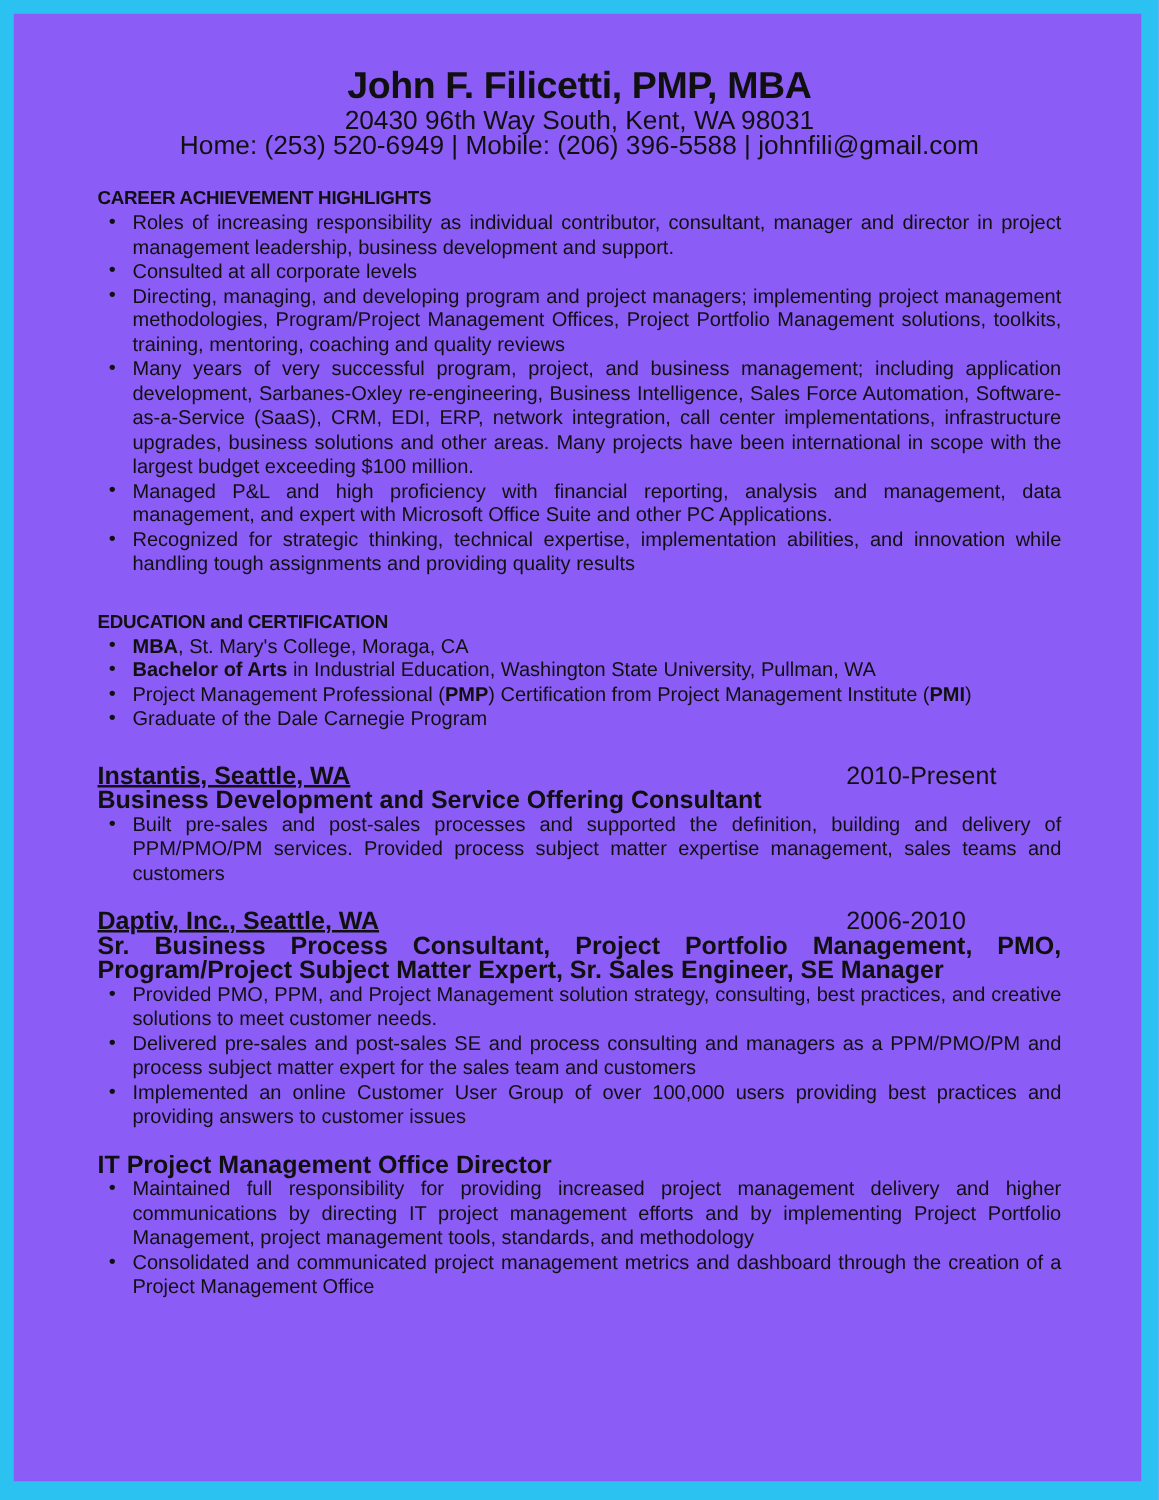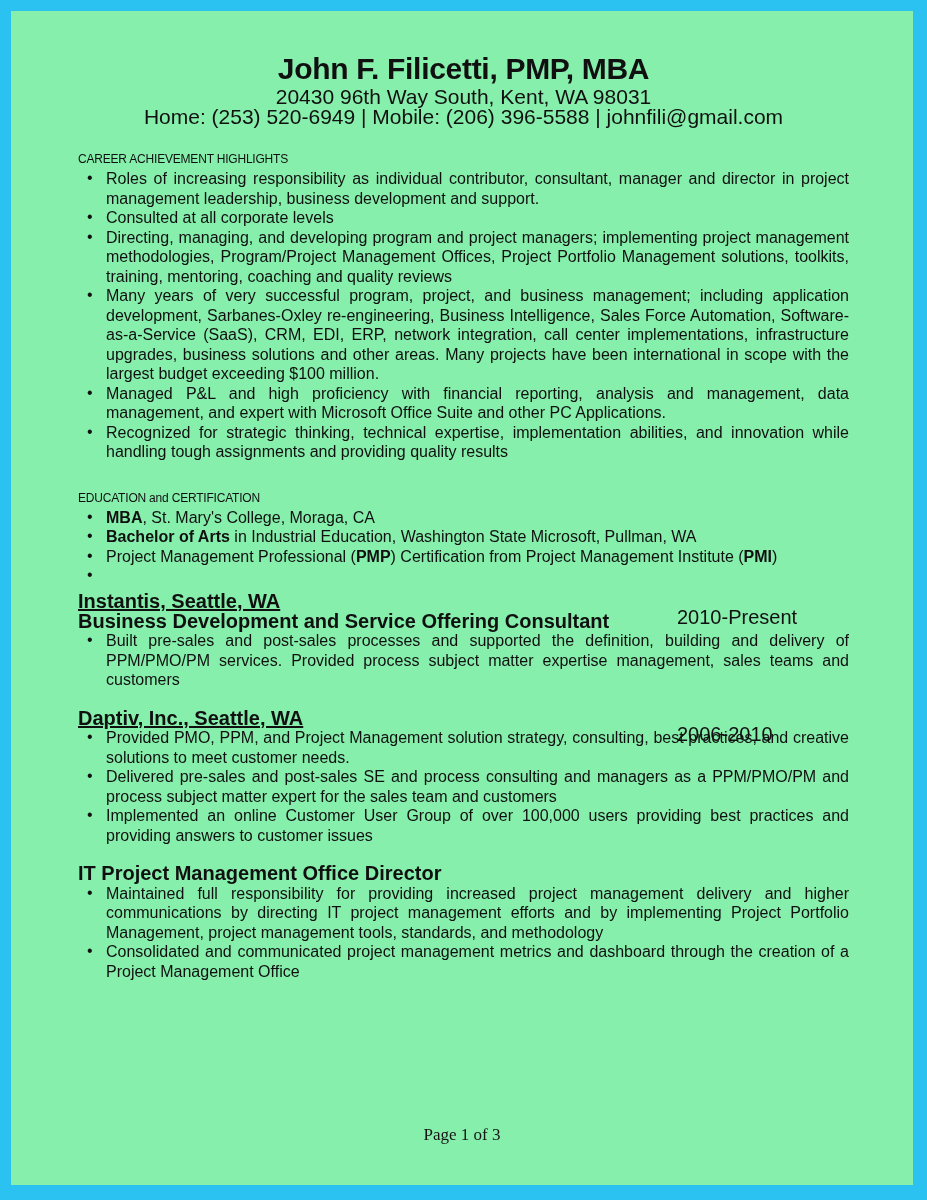--- a/index.html
+++ b/index.html
@@ -1,21 +1,21 @@
 <!DOCTYPE html>
 <html><head>
 <meta charset="utf-8">
 <style>
   html, body { margin: 0; padding: 0; background: #ffffff; }
   .page {
     width: 927px;
     height: 1200px;
     box-sizing: border-box;
     position: relative;
-    background: #86efac;
+    background: #8b5cf6;
     border-style: solid;
     border-color: #2BC1F0;
     border-width: 11px 14px 15px 11px;
     font-family: "Liberation Sans", sans-serif;
     color: #101010;
     overflow: hidden;
   }
   .content {
     padding: 40px 64px 0 67px;
   }
@@ -26,43 +26,43 @@
     line-height: 36px;
     letter-spacing: -0.3px;
   }
   .doc-address, .doc-contact {
     font-size: 21px;
     line-height: 20px;
   }
   .section { margin-top: 26px; }
   .section.first { margin-top: 22px; }
   .heading {
-    font-size: 12px;
-    font-weight: normal;
+    font-size: 15px;
+    font-weight: bold;
     line-height: 20px;
     letter-spacing: -0.2px;
   }
   ul.bullets { list-style: none; margin: 0; padding: 0; }
   li.bullet {
     position: relative;
     padding-left: 28px;
     font-size: 16px;
     line-height: 19.5px;
     text-align: justify;
   }
   li.bullet .marker {
     position: absolute;
     left: 9px;
     top: -1px;
   }
   .job { margin-top: 19px; }
   .job.first { margin-top: 0; }
   .job-header { position: relative; font-size: 20px; line-height: 19.5px; }
   .company { font-weight: bold; text-decoration: underline; }
-  .dates { position: absolute; left: 599px; top: 16px; white-space: nowrap; }
+  .dates { position: absolute; left: 599px; top: 0; white-space: nowrap; }
   .job-title {
     font-size: 20px;
     font-weight: bold;
     line-height: 19.5px;
     text-align: justify;
   }
   .doc-footer {
     position: absolute;
     left: 0;
     right: 0;
@@ -93,45 +93,45 @@
             <li class="bullet"><span class="marker">•</span><span>Directing, managing, and developing program and project managers; implementing project management methodologies, Program/Project Management Offices, Project Portfolio Management solutions, toolkits, training, mentoring, coaching and quality reviews</span></li>
             <li class="bullet"><span class="marker">•</span><span>Many years of very successful program, project, and business management; including application development, Sarbanes-Oxley re-engineering, Business Intelligence, Sales Force Automation, Software-as-a-Service (SaaS), CRM, EDI, ERP, network integration, call center implementations, infrastructure upgrades, business solutions and other areas.  Many projects have been international in scope with the largest budget exceeding $100 million.</span></li>
             <li class="bullet"><span class="marker">•</span><span>Managed P&amp;L and high proficiency with financial reporting, analysis and management, data management, and expert with Microsoft Office Suite and other PC Applications.</span></li>
             <li class="bullet"><span class="marker">•</span><span>Recognized for strategic thinking, technical expertise, implementation abilities, and innovation while handling tough assignments and providing quality results</span></li>
           </ul>
         </section>
         <section class="section">
           <div class="heading">EDUCATION and CERTIFICATION</div>
           <ul class="bullets">
             <li class="bullet"><span class="marker">•</span><span class="b">MBA</span><span>, St. Mary's College, Moraga, CA</span></li>
-            <li class="bullet"><span class="marker">•</span><span class="b">Bachelor of Arts</span><span> in Industrial Education, Washington State Microsoft, Pullman, WA</span></li>
+            <li class="bullet"><span class="marker">•</span><span class="b">Bachelor of Arts</span><span> in Industrial Education, Washington State University, Pullman, WA</span></li>
             <li class="bullet"><span class="marker">•</span><span>Project Management Professional (</span><span class="b">PMP</span><span>) Certification from Project Management Institute (</span><span class="b">PMI</span><span>)</span></li>
-            <li class="bullet"><span class="marker">•</span></li>
+            <li class="bullet"><span class="marker">•</span><span>Graduate of the Dale Carnegie Program</span></li>
           </ul>
         </section>
         <section class="section">
           <div class="job first">
             <div class="job-header"><span class="company">Instantis, Seattle, WA</span><span class="dates">2010-Present</span></div>
             <div class="job-title">Business Development and Service Offering Consultant</div>
             <ul class="bullets">
               <li class="bullet"><span class="marker">•</span><span>Built pre-sales and post-sales processes and supported the definition, building and delivery of PPM/PMO/PM services. Provided process subject matter expertise management, sales teams and customers</span></li>
             </ul>
           </div>
           <div class="job">
             <div class="job-header"><span class="company">Daptiv, Inc., Seattle, WA</span><span class="dates">2006-2010</span></div>
+            <div class="job-title">Sr. Business Process Consultant, Project Portfolio Management, PMO, Program/Project Subject Matter Expert, Sr. Sales Engineer, SE Manager</div>
             <ul class="bullets">
               <li class="bullet"><span class="marker">•</span><span>Provided PMO, PPM, and Project Management solution strategy, consulting, best practices, and creative solutions to meet customer needs.</span></li>
               <li class="bullet"><span class="marker">•</span><span>Delivered pre-sales and post-sales SE and process consulting  and managers as a PPM/PMO/PM and process subject matter expert for the sales team and customers</span></li>
               <li class="bullet"><span class="marker">•</span><span>Implemented an online Customer User Group of over 100,000 users providing best practices and providing answers to customer issues</span></li>
             </ul>
           </div>
           <div class="job">
             <div class="job-title">IT Project Management Office Director</div>
             <ul class="bullets">
               <li class="bullet"><span class="marker">•</span><span>Maintained full responsibility for providing increased project management delivery and higher communications by directing IT project management efforts and by implementing  Project Portfolio Management, project management tools, standards, and methodology</span></li>
               <li class="bullet"><span class="marker">•</span><span>Consolidated and communicated project management metrics and dashboard through the creation of a Project Management Office</span></li>
             </ul>
           </div>
         </section>
       </div>
   </div>
-  <div class="doc-footer">Page 1 of 3</div>
 </div>
 
 </body></html>

